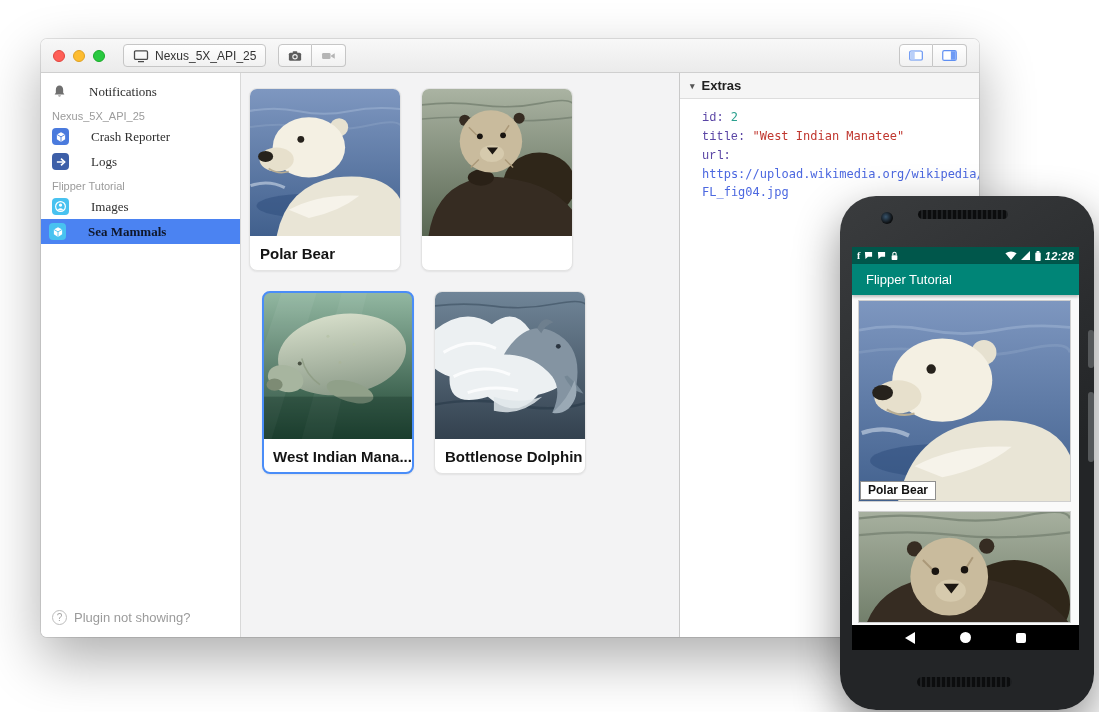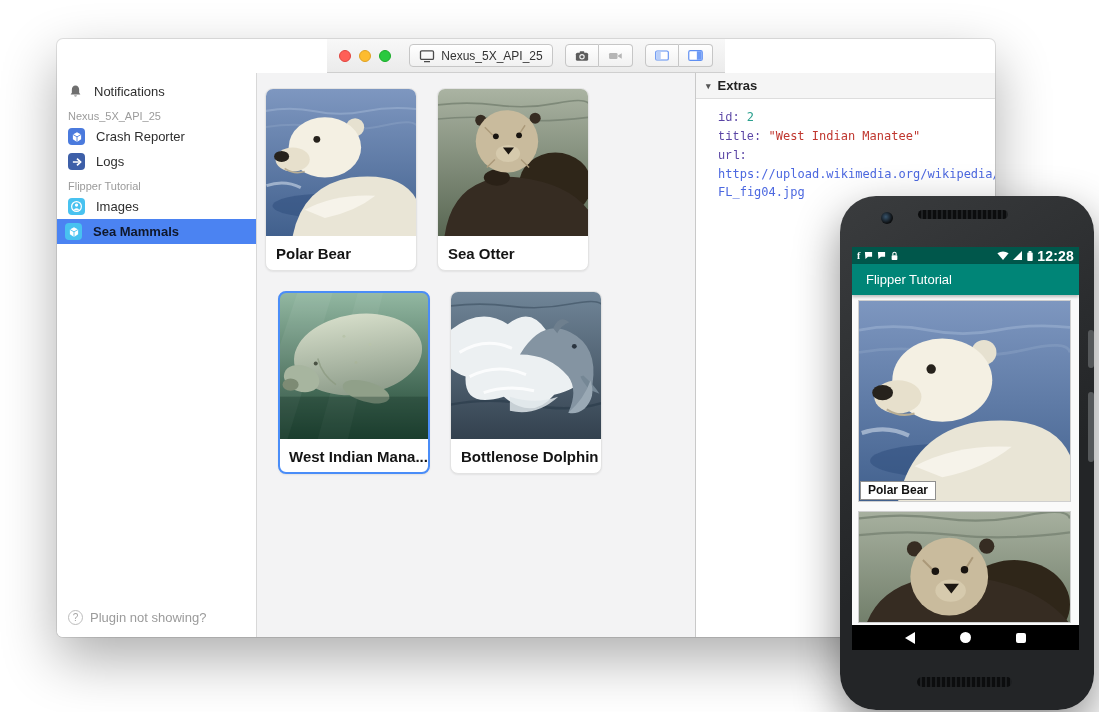--- a/index.html
+++ b/index.html
@@ -1,23 +1,23 @@
 <!DOCTYPE html>
 <html><head>
 <meta charset="utf-8">
 <style>
   * { box-sizing: border-box; margin: 0; padding: 0; }
   html,body { width:1099px; height:712px; background:#fff; overflow:hidden;
     font-family:"Liberation Sans", sans-serif; position:relative; }
 
   
-  .window { position:absolute; left:57px; top:39px; width:938px; height:598px;
+  .window { position:absolute; left:41px; top:39px; width:938px; height:598px;
     background:#fff; border-radius:6px; overflow:hidden;
     box-shadow:0 22px 55px rgba(0,0,0,.32), 0 0 0 1px rgba(0,0,0,.10);
-    display:flex; flex-direction:column;align-items:center; }
+    display:flex; flex-direction:column; }
 
   .toolbar { height:34px; flex:0 0 34px; background:linear-gradient(#f8f8f8,#ebebeb);
     border-bottom:1px solid #cfcfcf; display:flex; align-items:center; padding:0 12px; }
   .traffic { display:flex; gap:8px; margin-right:18px; }
   .traffic span { width:12px; height:12px; border-radius:50%; display:block; }
   .tl-red { background:#ff5f57; border:1px solid #e0443e; }
   .tl-yellow { background:#fdbc2f; border:1px solid #dea123; }
   .tl-green { background:#29c940; border:1px solid #1aab29; }
 
   .tb-btn { height:23px; background:linear-gradient(#ffffff,#f1f1f1); border:1px solid #c6c6c6;
@@ -27,22 +27,22 @@
   .tb-group .tb-btn { border-radius:0; border-left-width:0; width:34px; justify-content:center; }
   .tb-group .tb-btn:first-child { border-radius:4px 0 0 4px; border-left-width:1px; }
   .tb-group .tb-btn:last-child { border-radius:0 4px 4px 0; }
   .tb-spacer { flex:1; }
 
   .body { flex:1; display:flex; min-height:0; }
 
   
   .sidebar { width:200px; flex:0 0 200px; background:#fff; border-right:1px solid #d8d8d8;
     display:flex; flex-direction:column; padding-top:6px; }
-  .side-item { height:25px; display:flex; align-items:center; gap:11px; padding:0 11px;
-    font-size:13px; color:#2e2e2e; cursor:default; }
+  .side-item { height:25px; display:flex; align-items:center; gap:22px; padding:0 11px;
+    font-size:13px; color:#2e2e2e; cursor:default;font-family:Liberation Serif, serif; }
   .side-item.selected { background:#4b83f2; color:#0f172a; font-weight:bold;padding-left:8px; }
   .section-label { height:20px; display:flex; align-items:flex-end; padding:0 11px 2px;
     font-size:11px; color:#9b9b9b; }
   .picon { width:17px; height:17px; border-radius:4px; flex:0 0 17px;
     display:flex; align-items:center; justify-content:center; }
   .pic-crash { background:#4a7add; }
   .pic-logs { background:#3d5fa8; }
   .pic-cyan { background:#48c2f0; }
   .side-footer { margin-top:auto; padding:12px 11px; display:flex; align-items:center;
     gap:7px; font-size:13px; color:#9b9b9b; }
@@ -82,21 +82,21 @@
     background:radial-gradient(circle at 40% 40%, #37536b, #0d0f11 65%); }
   .earpiece { position:absolute; left:78px; top:14px; width:90px; height:9px; border-radius:5px;
     background:repeating-linear-gradient(90deg,#0c0d0e 0 3px,#1f2123 3px 5px); }
   .speaker-bottom { position:absolute; left:77px; top:481px; width:95px; height:10px;
     border-radius:5px; background:repeating-linear-gradient(90deg,#0c0d0e 0 3px,#1d1f21 3px 5px); }
   .screen { position:absolute; left:12px; top:51px; width:227px; height:403px; background:#fafafa;
     overflow:hidden; display:flex; flex-direction:column; }
   .statusbar { height:17px; flex:0 0 17px; background:#00574b; display:flex; align-items:center;
     padding:0 5px; gap:4px; }
   .sb-spacer { flex:1; }
-  .sb-time { color:#fff; font-size:14px; font-weight:bold; letter-spacing:.2px; }
+  .sb-time { color:#fff; font-size:11px; font-weight:bold; letter-spacing:.2px;font-style:italic; }
   .sb-f { color:#fff; font-size:10px; font-weight:bold; line-height:1; font-family:"Liberation Serif",serif; }
   .appbar { height:31px; flex:0 0 31px; background:#008577; color:#fff; display:flex;
     align-items:center; padding-left:14px; font-size:13px;
     box-shadow:0 2px 3px rgba(0,0,0,.25); position:relative; z-index:2; }
   .phone-content { flex:1; position:relative; padding:5px 6px 0 6px; background:#fafafa; }
   .pc-img { display:block; border:1px solid #cfcfcf; background:#fff; }
   .pb-wrap { position:relative; width:213px; height:202px; }
   .pb-label { position:absolute; left:2px; bottom:2px; background:#fff; border:1px solid #8f8f8f;
     padding:1px 7px 2px; font-size:12px; font-weight:bold; color:#111; }
   .otter2 { margin-top:9px; width:213px; height:112px; }
@@ -264,21 +264,20 @@
           <ellipse cx="60" cy="88" rx="13" ry="8" fill="#2a2117"></ellipse>
           <circle cx="44" cy="31" r="5.5" fill="#362c22"></circle>
           <circle cx="98" cy="29" r="5.5" fill="#362c22"></circle>
           <circle cx="70" cy="52" r="31" fill="#c9bb9d"></circle>
           <path d="M48 38 L56 46 M88 36 L82 45 M58 70 L50 78 M84 70 L92 78" stroke="#ab9979" stroke-width="1.4"></path>
           <ellipse cx="71" cy="64" rx="12" ry="8.5" fill="#d6caad"></ellipse>
           <circle cx="59" cy="47" r="2.9" fill="#181410"></circle>
           <circle cx="82" cy="46" r="2.9" fill="#181410"></circle>
           <path d="M66 58 H77 L71.5 65 Z" fill="#1c1712"></path>
         </svg>
-        <div class="caption">Sea Otter</div>
       </div>
 
       <div class="card selected">
         <svg class="thumb" viewBox="0 0 152 146" preserveAspectRatio="xMidYMid slice">
           <defs>
             <linearGradient id="mnw" x1="0" y1="0" x2="0" y2="1">
               <stop offset="0" stop-color="#93b8a2"></stop>
                 <stop offset="1" stop-color="#1d4331"></stop>
             </linearGradient>
             <linearGradient id="mnb" x1="0" y1="0" x2="0" y2="1">

